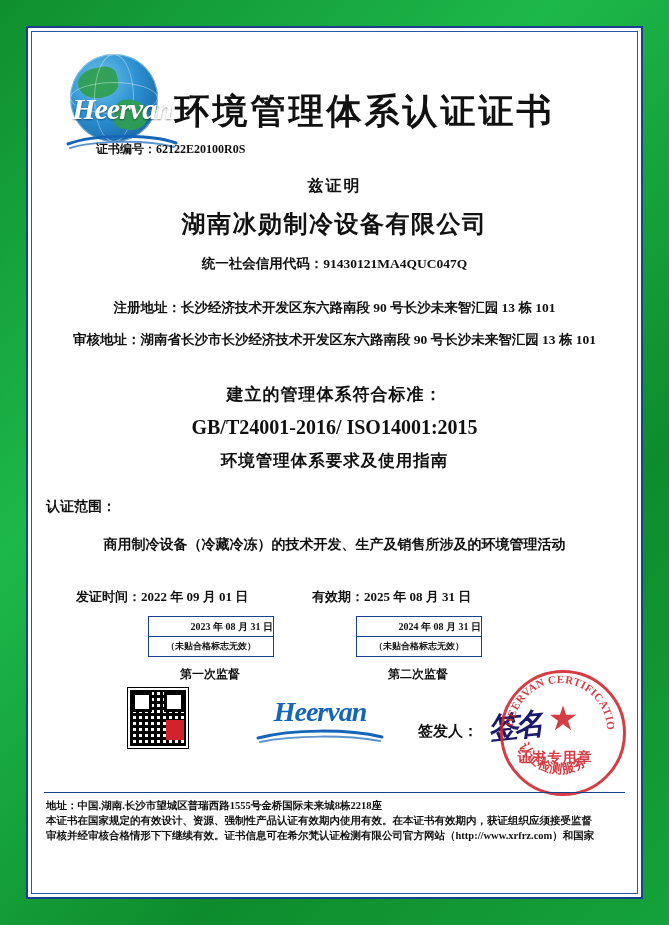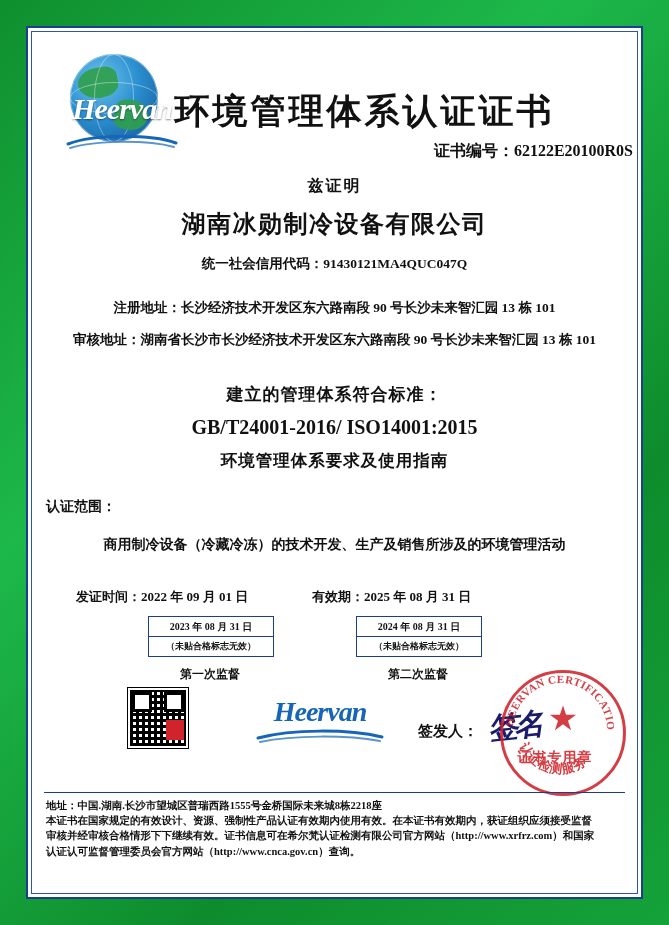--- a/index.html
+++ b/index.html
@@ -144,22 +144,22 @@
     font-weight: bold;
     font-size: 35px;
     color: #111111;
     letter-spacing: 3px;
     padding-left: 60px;
   }
   .cert-no {
     position: absolute;
     left: 0; right: 0;
     top: 105px;
-    text-align: right;
-    font-size: 16px;
+    text-align: left;
+    font-size: 12px;
     font-weight: bold;
     color: #111;
     padding-left: 60px;
   }
   .hereby {
     position: absolute;
     left: 0; right: 0;
     top: 140px;
     text-align: center;
     font-size: 16px;
@@ -268,20 +268,21 @@
     border: 1px solid #1a3f8f;
     text-align: center;
     background: #fff;
   }
   .surv-box .d1 {
     font-size: 10px;
     font-weight: bold;
     padding: 3px 0 2px;
     color: #111;
     border-bottom: 1px solid #1a3f8f;
+    text-align: right;
   }
   .surv-box .d2 {
     font-size: 9px;
     font-weight: bold;
     padding: 3px 0 3px;
     color: #111;
   }
   .surv1 { left: 112px; top: 580px; }
   .surv2 { left: 320px; top: 580px; }
   .surv-cap {
@@ -522,17 +523,16 @@
           <span>★</span>
         </div>
       <div class="seal-bottom-text">证书专用章</div>
     </div>
 
     <div class="footer-sep"></div>
     <div class="footer">
       <div class="line">地址：中国.湖南.长沙市望城区普瑞西路1555号金桥国际未来城8栋2218座</div>
       <div class="line">本证书在国家规定的有效设计、资源、强制性产品认证有效期内使用有效。在本证书有效期内，获证组织应须接受监督</div>
       <div class="line">审核并经审核合格情形下下继续有效。证书信息可在希尔梵认证检测有限公司官方网站（http://www.xrfrz.com）和国家</div>
-      <div class="line">认证认可监督管理委员会官方网站（http://www.cnca.gov.cn）查询。</div>
     </div>
 
   </div>
 </div>
 
 </body></html>

